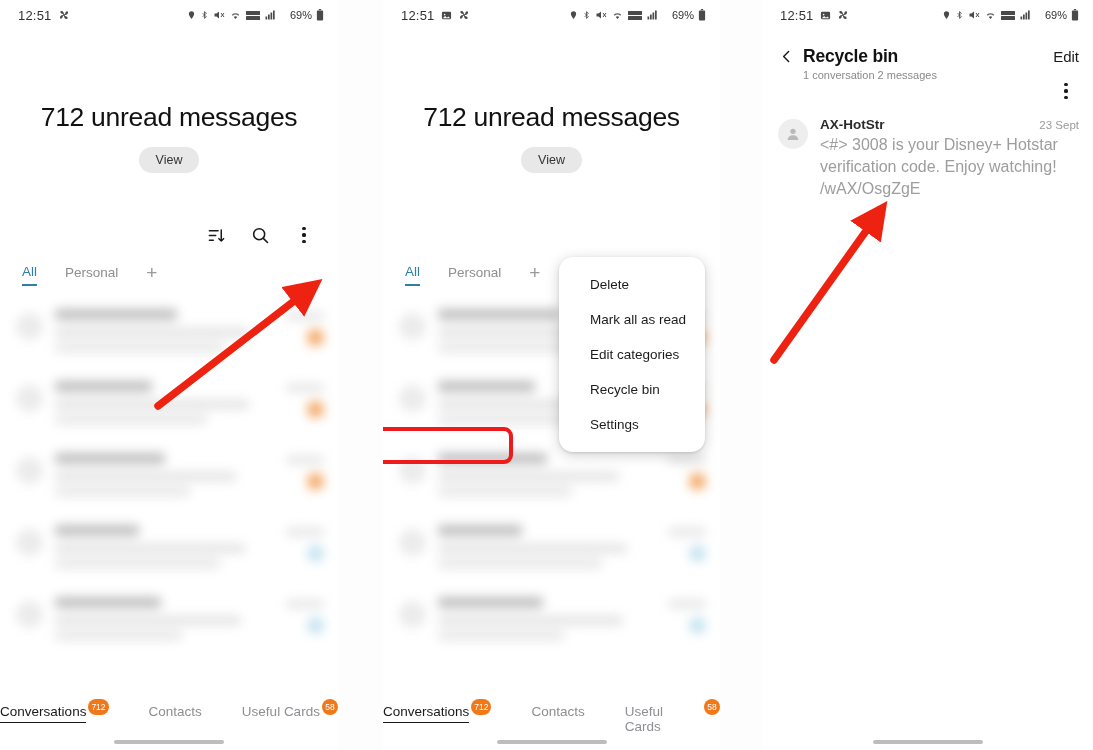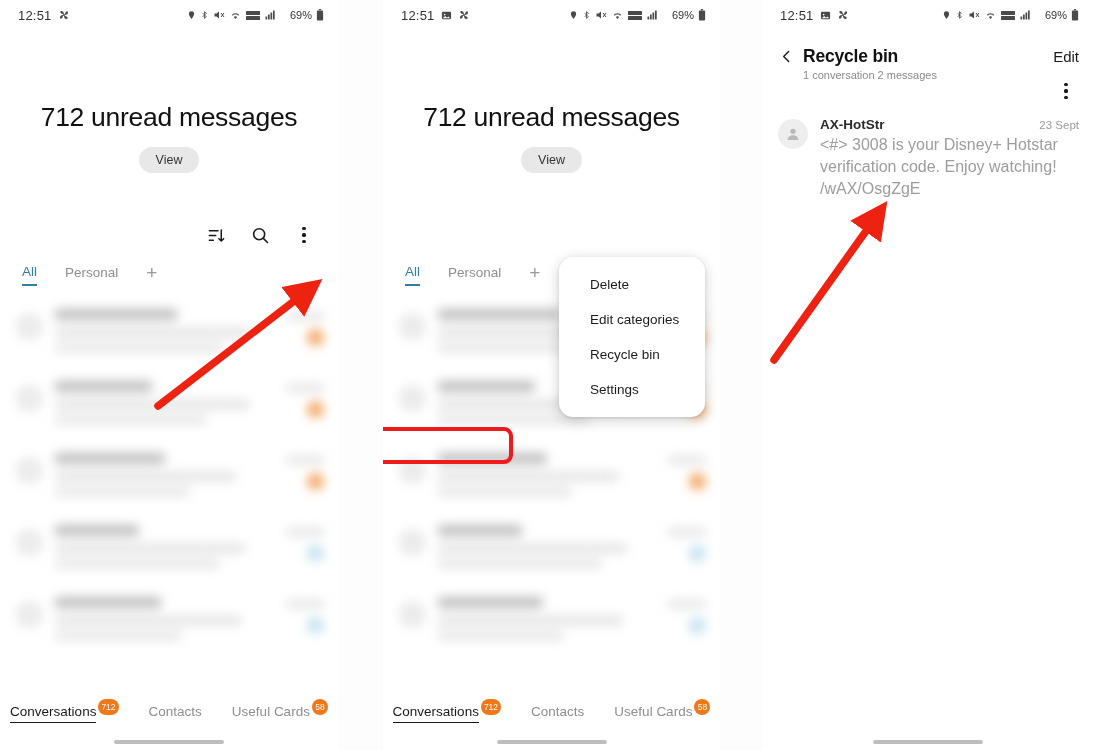--- a/index.html
+++ b/index.html
@@ -77,21 +77,21 @@
   .cright{ flex:0 0 auto; width:46px; text-align:right; padding-top:3px; }
   .cdate{ height:8px; background:#e2e2e2; border-radius:3px; width:38px; margin-left:auto; }
   .cbadge{ width:17px; height:17px; border-radius:50%; background:#f2a05a; margin:9px 0 0 auto; }
   .cbadge.blue{ background:#bfe0ef; }
 
   
   .bottomnav{
     position:absolute; left:0; bottom:0; width:100%;
     padding:0 0 6px 0; background:#ffffff;
   }
-  .bn-items{ display:flex; align-items:flex-start; justify-content:center; gap:30px; height:40px; padding-top:8px;}
+  .bn-items{ display:flex; align-items:flex-start; justify-content:center; gap:40px; height:40px; padding-top:8px;}
   .bn-item{ position:relative; display:flex; align-items:flex-start; cursor:pointer; }
   .bn-label{ font-size:13.5px; color:#8e8e93; padding-bottom:3px; }
   .bn-item.active .bn-label{ color:#1a1a1a; font-weight:500; border-bottom:1.8px solid #1a1a1a; }
   .bn-badge{
     margin-left:2px; margin-top:-5px;
     background:#f07818; color:#fff; font-size:8.5px;
     min-width:16px; height:16px; border-radius:8px;
     display:flex; align-items:center; justify-content:center; padding:0 3px;
   }
   .gesturebar{
@@ -475,20 +475,21 @@
           </div>
         <div class="cright">
             <div class="cdate"></div>
             <div class="cbadge blue"></div>
           </div>
       </div>
     </div>
 
     <div class="menu">
       <div class="menu-item">Delete</div>
+      <div class="menu-item">Mark all as read</div>
       <div class="menu-item">Edit categories</div>
       <div class="menu-item highlighted">Recycle bin</div>
       <div class="menu-item">Settings</div>
     </div>
     <div class="hl-box"></div>
 
     <div class="bottomnav">
       <div class="bn-items">
         <div class="bn-item active">
           <span class="bn-label">Conversations</span>

